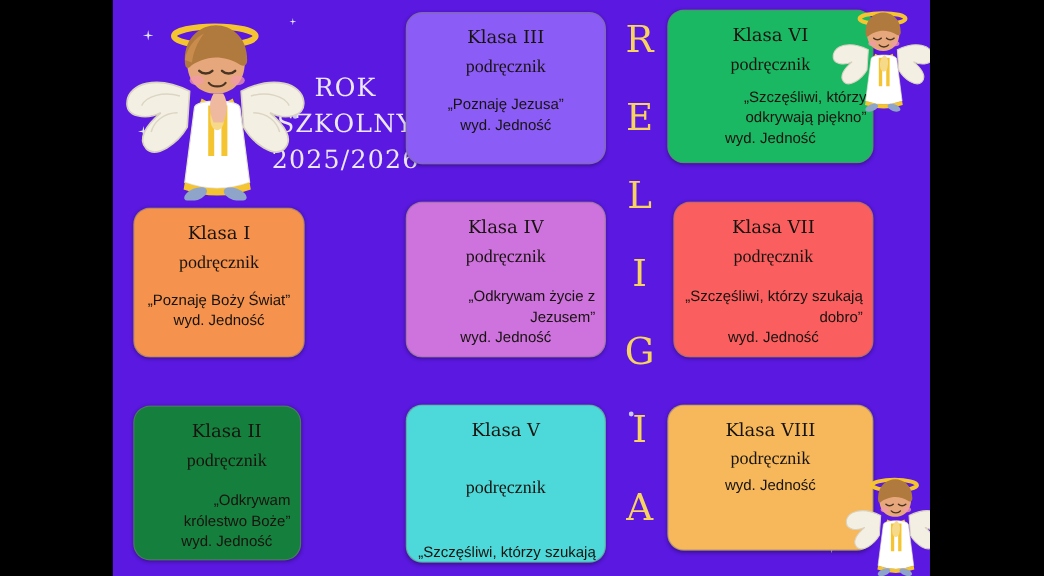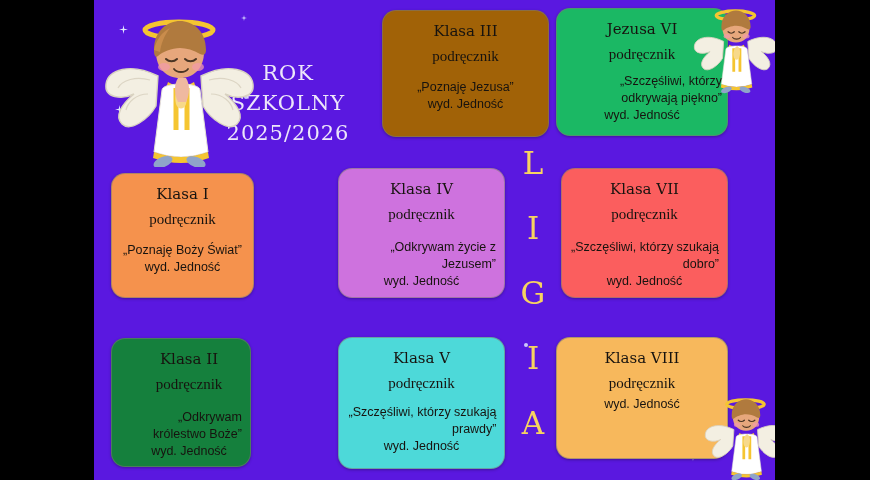--- a/index.html
+++ b/index.html
@@ -66,29 +66,29 @@
     <div class="religia">
       <span>R</span>
       <span>E</span>
       <span>L</span>
       <span>I</span>
       <span>G</span>
       <span>I</span>
       <span>A</span>
     </div>
 
-    <div class="card" style="left:244px;top:10px;width:167px;height:127px;background:#a16207;margin-left:44px;">
+    <div class="card" style="left:244px;top:10px;width:167px;height:127px;background:#8b5cf6;">
       <div class="c-title">Klasa III</div>
       <div class="c-sub">podręcznik</div>
       <div class="c-body">„Poznaję Jezusa”</div>
       <div class="c-pub">wyd.  Jedność</div>
     </div>
 
     <div class="card" style="left:462px;top:8px;width:172px;height:128px;background:#1BB864;">
-      <div class="c-title">Jezusa VI</div>
+      <div class="c-title">Klasa VI</div>
       <div class="c-sub">podręcznik</div>
       <div class="c-body" style="margin-top:6px;white-space:normal;width:160px;">„Szczęśliwi, którzy odkrywają piękno”</div>
       <div class="c-pub">wyd. Jedność</div>
     </div>
 
     <div class="card" style="left:17px;top:173px;width:143px;height:125px;background:#F5924D;">
       <div class="c-title">Klasa I</div>
       <div class="c-sub">podręcznik</div>
       <div class="c-body">„Poznaję Boży Świat”</div>
       <div class="c-pub">wyd.  Jedność</div>
@@ -108,21 +108,21 @@
       <div class="c-pub">wyd.  Jedność</div>
     </div>
 
     <div class="card" style="left:17px;top:338px;width:140px;height:129px;background:#15803d;padding-left:24px;">
       <div class="c-title">Klasa II</div>
       <div class="c-sub">podręcznik</div>
       <div class="c-body" style="margin-top:12px;">„Odkrywam królestwo Boże”</div>
       <div class="c-pub">wyd.  Jedność</div>
     </div>
 
-    <div class="card" style="left:244px;top:337px;width:167px;height:132px;background:#4DD9D9;">
+    <div class="card" style="left:244px;top:337px;width:167px;height:132px;background:#4DD9D9;gap:24px;">
       <div class="c-title">Klasa V</div>
       <div class="c-sub">podręcznik</div>
       <div class="c-body" style="margin-top:8px;white-space:normal;width:150px;">„Szczęśliwi, którzy szukają prawdy”</div>
       <div class="c-pub">wyd. Jedność</div>
     </div>
 
     <div class="card" style="left:462px;top:337px;width:172px;height:122px;background:#F7B85C;">
       <div class="c-title">Klasa VIII</div>
       <div class="c-sub">podręcznik</div>
       <div class="c-pub">wyd.  Jedność</div>

